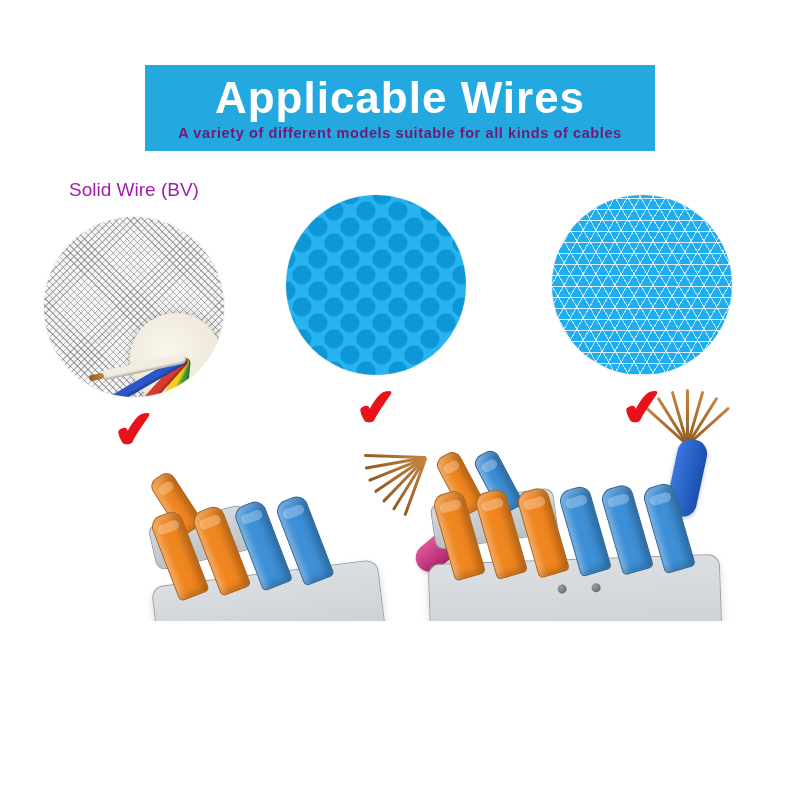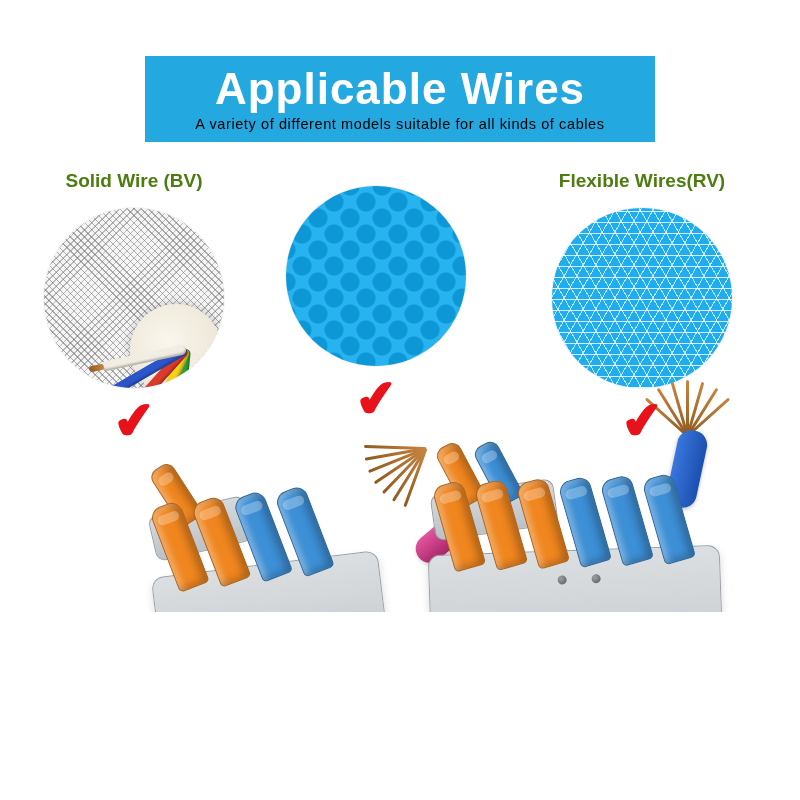--- a/index.html
+++ b/index.html
@@ -1,39 +1,39 @@
 <!DOCTYPE html>
 <html style="--banner-blue: #23A8E0; --check-red: #E8131A; --lever-orange: #F0861F; --lever-blue: #3D8FD6; --dot-blue-bg: #27B3EF; --dot-blue: #0D97D6; --mesh-blue-bg: #1FADEF;"><head>
 <meta charset="utf-8">
 <style>
   html,body{margin:0;padding:0;background:#fff;}
   .canvas{
-    position:relative;width:800px;height:612px;margin:0 auto;background:#fff;
+    position:relative;width:800px;height:612px;margin:9px auto;background:#fff;
     overflow:hidden;font-family:"Liberation Sans",sans-serif;
   }
 
   
   .banner{
     position:absolute;left:145px;top:56px;width:510px;height:86px;
     background:var(--banner-blue,#23a8e0);
     display:flex;flex-direction:column;align-items:center;justify-content:center;
   }
   .banner-title{
     color:#fff;font-size:44px;font-weight:800;letter-spacing:1px;line-height:1.05;
   }
   .banner-subtitle{
-    color:#000000;font-size:14.5px;font-weight:400;letter-spacing:.6px;margin-top:4px;
+    color:#701a75;font-size:14.5px;font-weight:700;letter-spacing:.6px;margin-top:4px;
   }
 
   
   .wire-col{position:absolute;top:170px;height:290px;text-align:center;}
   .col-1{left:28px;width:212px;}
   .col-2{left:260px;width:232px;}
   .col-3{left:522px;width:240px;}
-  .wire-label{font-size:19px;color:#4d7c0f;font-weight:700;}
+  .wire-label{font-size:19px;color:#a21caf;font-weight:400;}
   .circle{
     position:relative;width:180px;height:180px;border-radius:50%;
     margin:16px auto 0;overflow:hidden;box-shadow:0 0 0 1px rgba(0,0,0,.05);
   }
   .circle-mesh{
     background-color:#f5f5f5;
     background-image:
       repeating-linear-gradient(45deg, rgba(110,110,110,.55) 0 1px, transparent 1px 5px),
       repeating-linear-gradient(-45deg, rgba(110,110,110,.45) 0 1px, transparent 1px 5px);
   }
@@ -217,21 +217,20 @@
         <span class="st"></span>
         <span class="st"></span>
         <span class="st"></span>
       </div>
       <div class="pink-wire"></div>
     </div>
     <span class="check">✔</span>
   </div>
 
   <div class="wire-col col-3">
-    <div class="wire-label">Flexible Wires(RV)</div>
     <div class="circle circle-hex"></div>
     <div class="wire-photo p3" style="position:absolute;right:20px;top:154px;width:150px;height:180px;">
       <div class="strand-fan3">
         <span class="st"></span>
         <span class="st"></span>
         <span class="st"></span>
         <span class="st"></span>
         <span class="st"></span>
         <span class="st"></span>
         <span class="st"></span>

